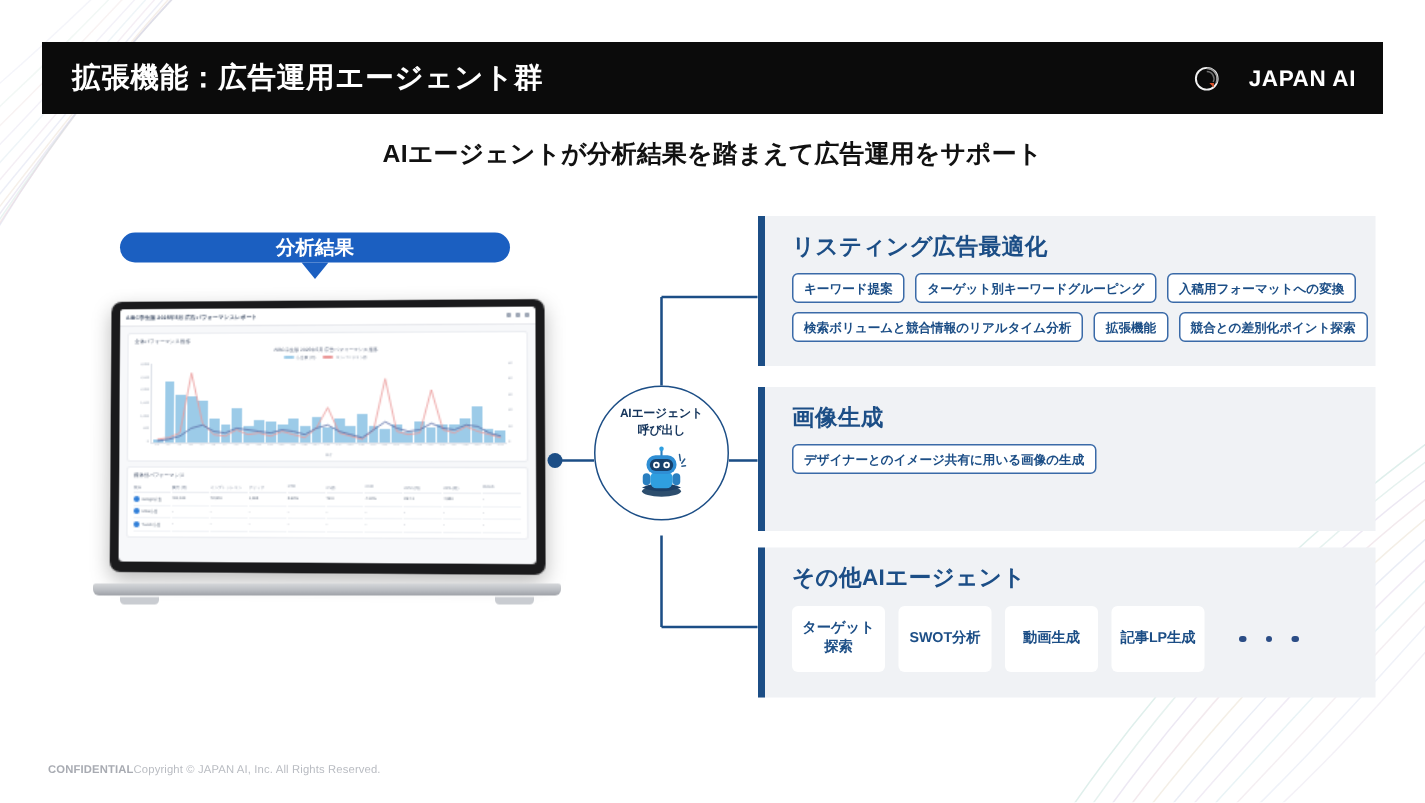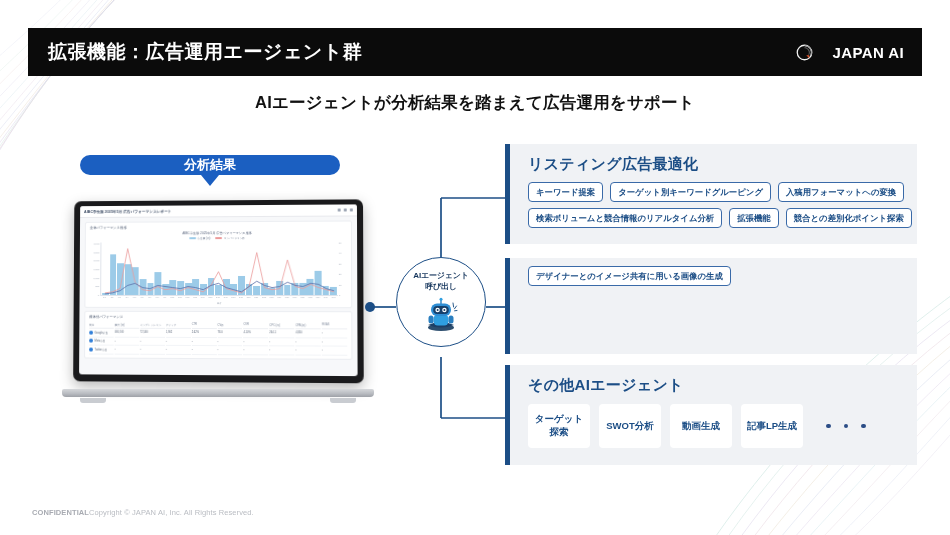--- a/index.html
+++ b/index.html
@@ -473,20 +473,21 @@
         </div>
         <div class="tag-row">
           <div class="tag">検索ボリュームと競合情報のリアルタイム分析</div>
           <div class="tag">拡張機能</div>
           <div class="tag">競合との差別化ポイント探索</div>
         </div>
       </div>
   </div>
 
   <div class="panel" id="panel-image">
+    <div class="panel-title">画像生成</div>
     <div class="tag-rows" id="image-tags">
         <div class="tag-row">
           <div class="tag">デザイナーとのイメージ共有に用いる画像の生成</div>
         </div>
       </div>
   </div>
 
   <div class="panel" id="panel-other">
     <div class="panel-title">その他AIエージェント</div>
     <div class="cards" id="other-cards">

